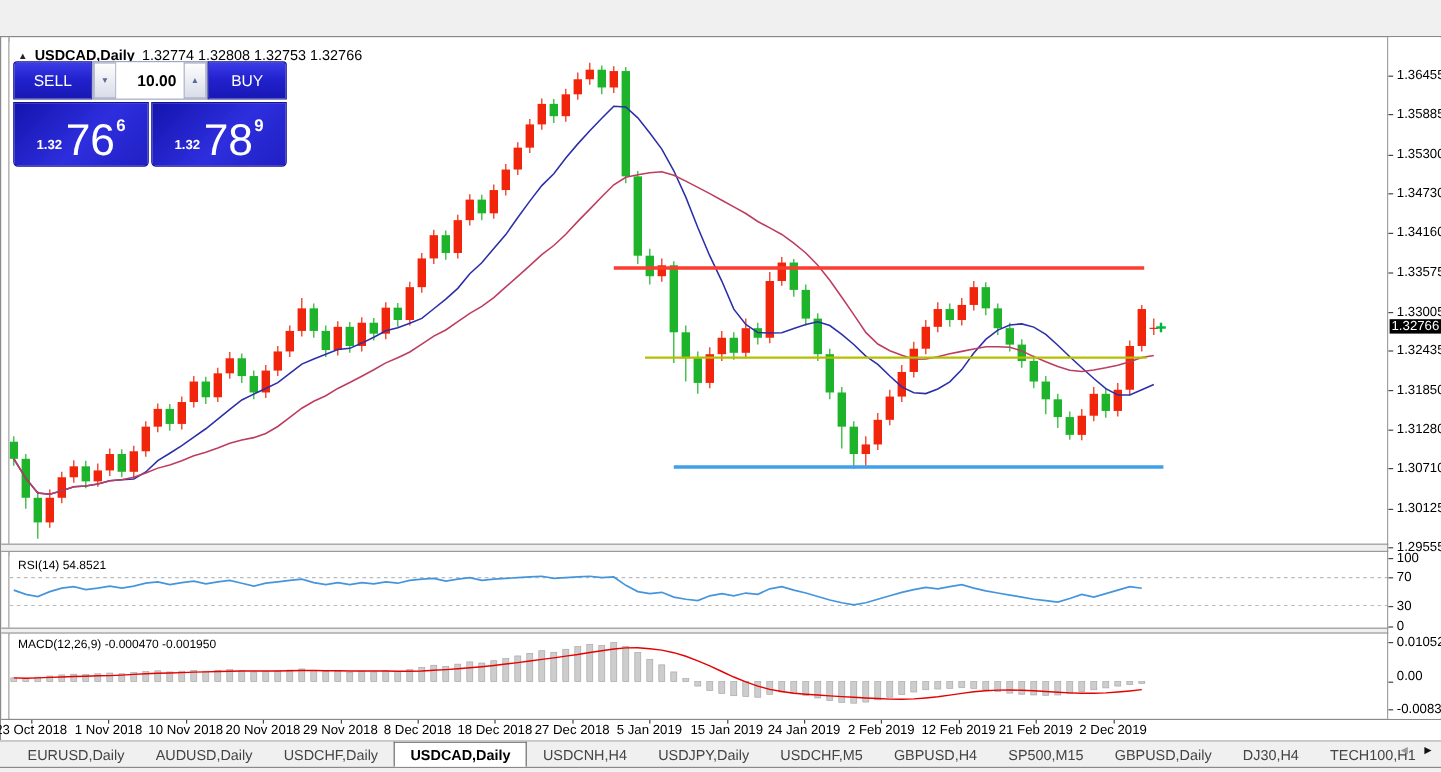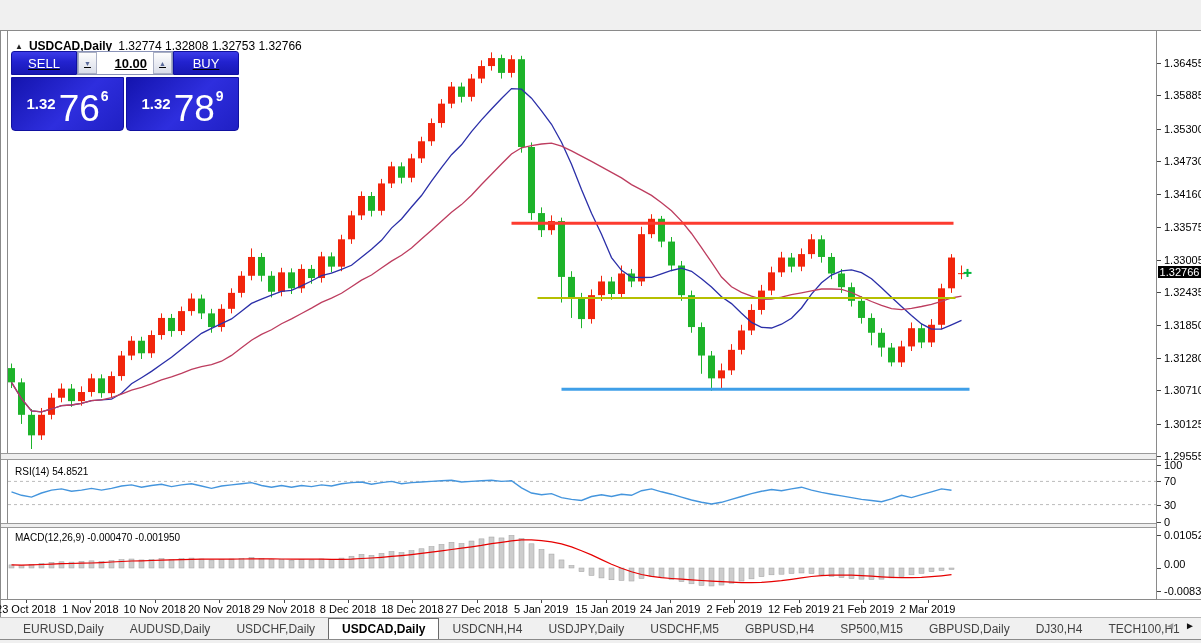--- a/index.html
+++ b/index.html
@@ -34,33 +34,33 @@
   #chart-header { position:absolute; left:14px; top:8px; font-size:12px; color:#000; display:flex; gap:6px; align-items:center; z-index:5; }
   #chart-header .tri { font-size:8px; color:#222; }
   #chart-header .sym { font-weight:bold; }
 
   .panel-label { position:absolute; left:14px; font-size:10px; color:#000; z-index:5; }
   #rsi-label { top:435px; }
   #macd-label { top:501px; }
 
   
   #trade-panel { position:absolute; left:10px; top:20px; width:228px; z-index:6; }
-  .tp-row1 { display:flex; height:24px;text-decoration:underline; }
+  .tp-row1 { display:flex; height:32px; }
   .tp-btn { width:66px; color:#fff; font-size:13px; display:flex; align-items:center; justify-content:center;
     background:linear-gradient(180deg,#3c3ce8 0%,#2222cf 45%,#1818b4 100%); border:1px solid #1111a0; }
   #sell-btn { border-radius:3px 0 0 0; }
   #buy-btn  { border-radius:0 3px 0 0; }
   .tp-spinner { flex:1; display:flex; background:#fff; border:1px solid #8a93b8; }
   .spin-btn { width:19px; background:linear-gradient(180deg,#fdfdfd,#d9dde9); border:1px solid #aab0c4;
     color:#5a6a9a; font-size:7px; display:flex; align-items:center; justify-content:center; }
   .vol-field { flex:1; font-size:13px; font-weight:bold; color:#000; display:flex; align-items:center; justify-content:flex-end; padding-right:6px; background:#fff; }
   .tp-row2 { display:flex; gap:2px; margin-top:2px; height:54px; }
   .price-box { flex:1; color:#fff; display:flex; align-items:flex-end; justify-content:center; padding-bottom:4px;
     background:linear-gradient(135deg,#1414ae 0%,#2e2ede 55%,#2020c4 100%); border:1px solid #1111a0; border-radius:0 0 4px 4px; }
-  .pb-small { font-size:15px; font-weight:bold; margin:0 3px 14px 0; }
+  .pb-small { font-size:11px; font-weight:bold; margin:0 3px 7px 0; }
   .pb-big { font-size:37px; line-height:0.95; }
   .pb-sup { font-size:14px; font-weight:bold; margin:0 0 22px 1px; }
 
   
   #price-axis { position:absolute; left:1156px; top:0; width:45px; height:568px; background:#fff; font-size:11px; color:#000; }
   .ax-label { position:absolute; left:7px; white-space:nowrap; }
   .ax-tick { position:absolute; left:0; width:4px; height:1px; background:#444; }
   #cur-price-label { position:absolute; left:1px; width:43px; background:#000; color:#fff; text-align:center;
     font-size:11px; padding:0 1px; z-index:4; }
 
@@ -692,21 +692,21 @@
         <div class="date-label" style="left: 604.6px;">15 Jan 2019</div>
         <div class="date-tick" style="left: 669px;"></div>
         <div class="date-label" style="left: 669px;">24 Jan 2019</div>
         <div class="date-tick" style="left: 733.4px;"></div>
         <div class="date-label" style="left: 733.4px;">2 Feb 2019</div>
         <div class="date-tick" style="left: 797.8px;"></div>
         <div class="date-label" style="left: 797.8px;">12 Feb 2019</div>
         <div class="date-tick" style="left: 862.2px;"></div>
         <div class="date-label" style="left: 862.2px;">21 Feb 2019</div>
         <div class="date-tick" style="left: 926.6px;"></div>
-        <div class="date-label" style="left: 926.6px;">2 Mar 2019</div>
+        <div class="date-label" style="left: 926.6px;">2 Dec 2019</div>
       </div>
   </div>
 
   <div id="tab-bar">
       <div class="sym-tab">EURUSD,Daily</div>
       <div class="tab-sep"></div>
       <div class="sym-tab">AUDUSD,Daily</div>
       <div class="tab-sep"></div>
       <div class="sym-tab">USDCHF,Daily</div>
       <div class="sym-tab active">USDCAD,Daily</div>

